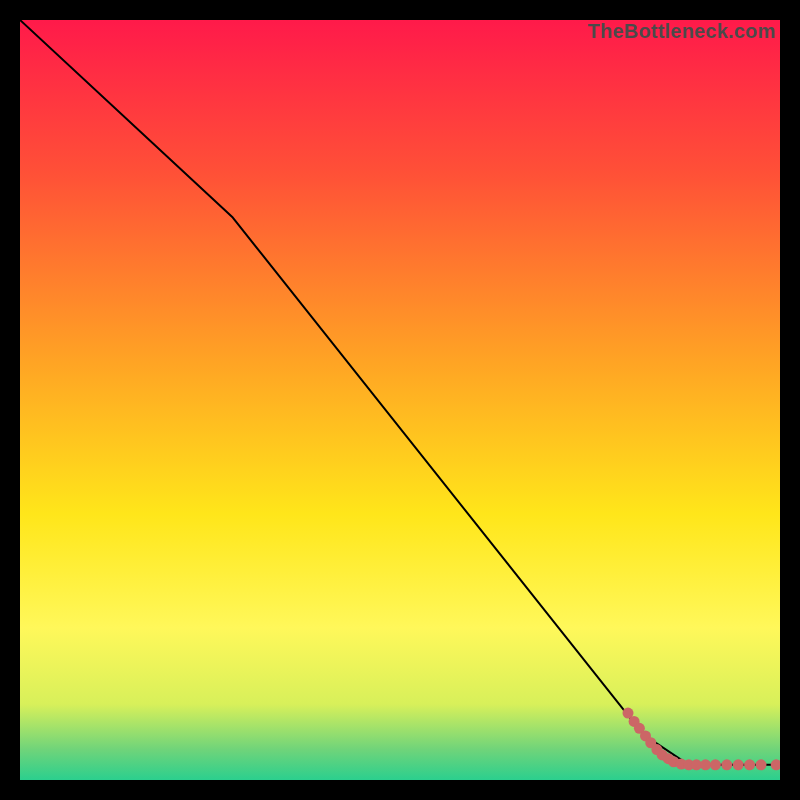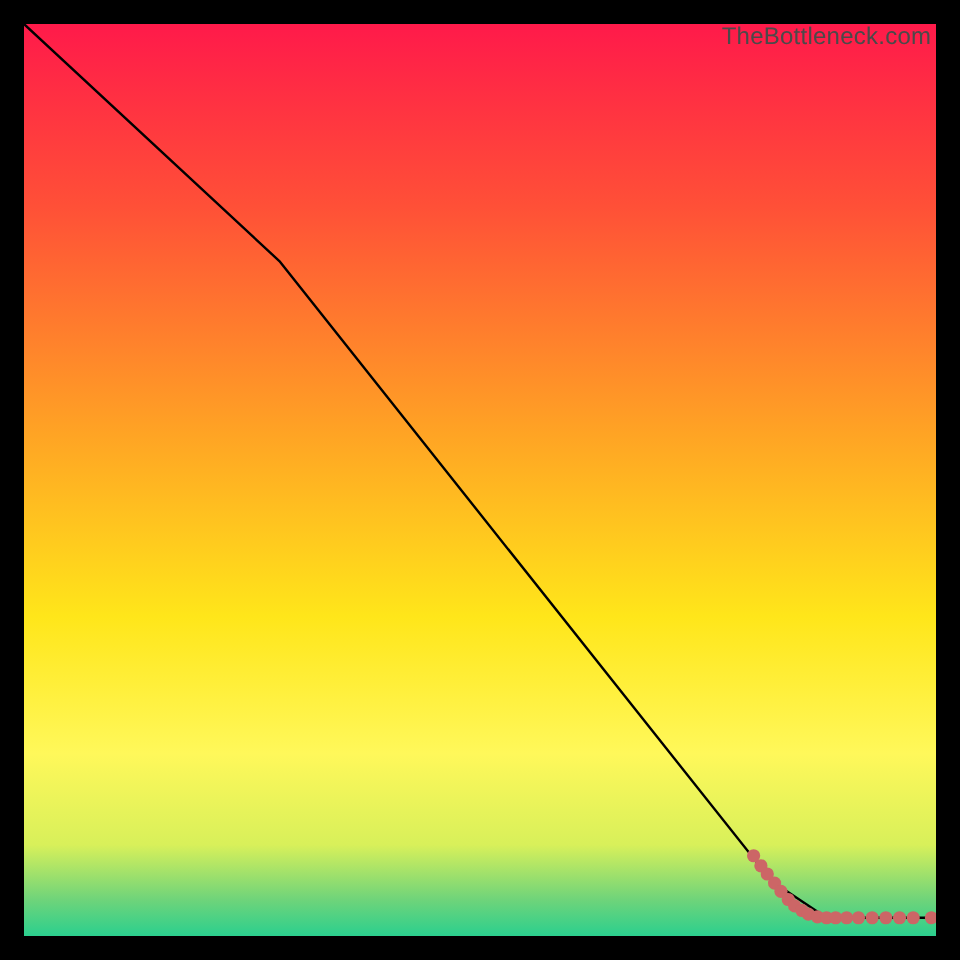--- a/index.html
+++ b/index.html
@@ -1,18 +1,18 @@
 <!DOCTYPE html>
 <html><head>
 <meta charset="utf-8">
 <style>
   html,body{margin:0;padding:0;width:800px;height:800px;background:#000;overflow:hidden;font-family:Arial,Helvetica,sans-serif}
   .frame{position:absolute;left:20px;top:20px;width:760px;height:760px;background:#000}
   .plot{position:absolute;left:0;top:0;width:760px;height:760px}
-  .watermark{position:absolute;right:4px;top:0;font-size:20px;font-weight:400;color:#4a4a4a;letter-spacing:.2px}
+  .watermark{position:absolute;right:4px;top:0;font-size:20px;font-weight:700;color:#4a4a4a;letter-spacing:.2px}
   svg{display:block}
 </style>
 </head>
 <body>
 
 <div class="frame">
   <svg class="plot" viewBox="0 0 760 760">
     <defs>
       <linearGradient id="bg" x1="0" y1="0" x2="0" y2="1">
           <stop offset="0%" stop-color="#ff1a4a"></stop>

